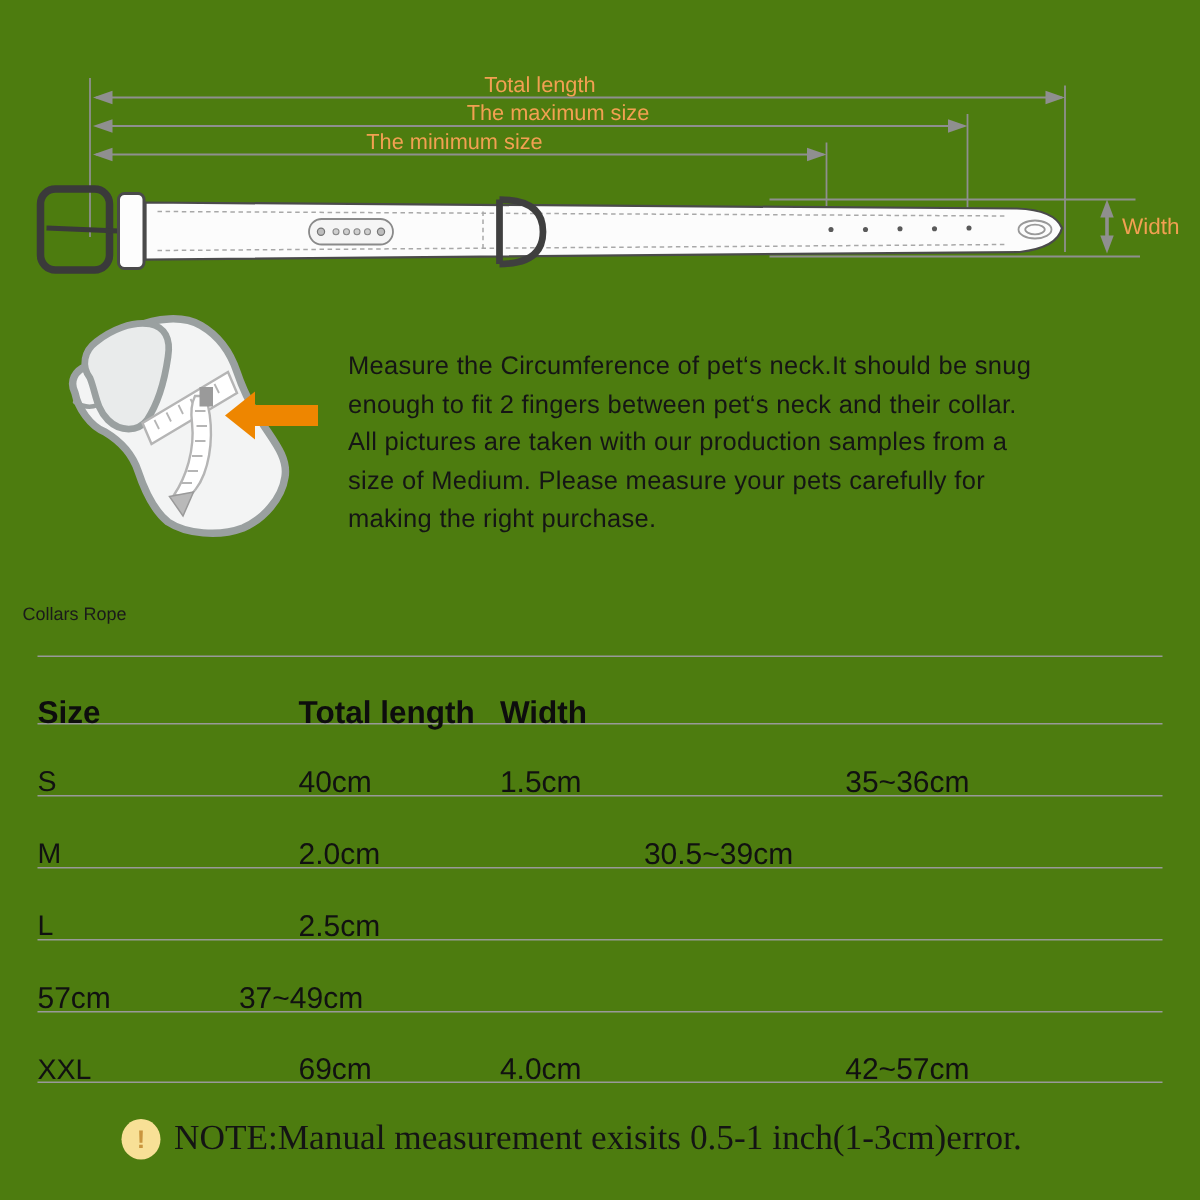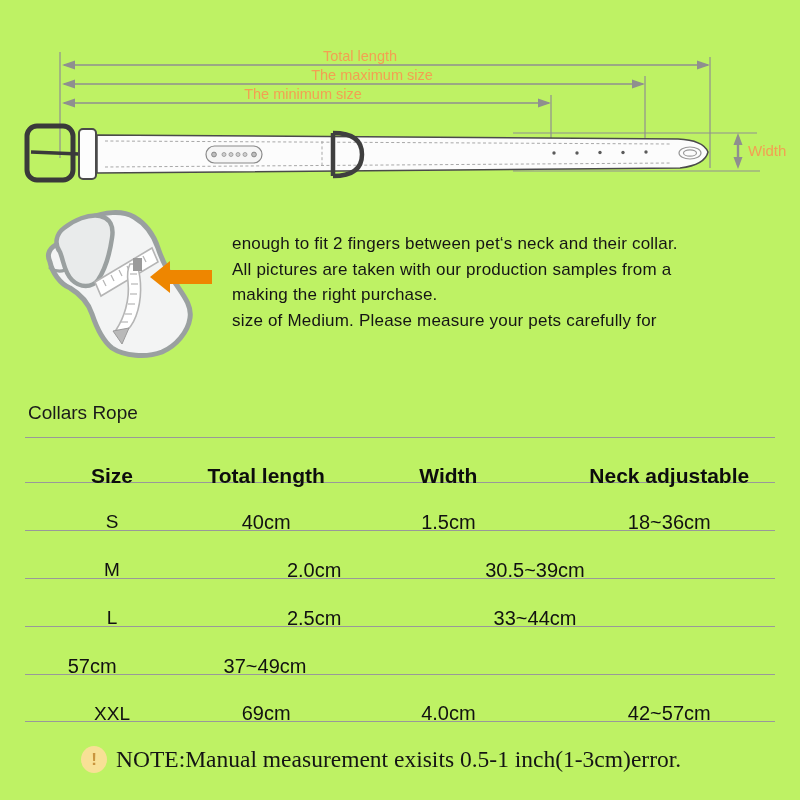--- a/index.html
+++ b/index.html
@@ -1,40 +1,40 @@
 <!DOCTYPE html>
 <html><head>
 <meta charset="utf-8">
 <style>
   * { margin:0; padding:0; box-sizing:border-box; }
   html,body { background:#ffffff; }
   body { font-family:"Liberation Sans", sans-serif; }
-  #page { position:relative; width:800px; height:800px; background:#bef264; overflow:hidden; }
+  #page { position:relative; width:800px; height:800px; background:#4d7c0f; overflow:hidden; }
 
   
   #collar-svg { position:absolute; left:0; top:0; }
   .dim-label { fill:#F2A052; font-family:"Liberation Sans",sans-serif; font-size:14.5px; }
   .width-label { fill:#F2A052; font-family:"Liberation Sans",sans-serif; font-size:15px; }
 
   
   #dog-svg { position:absolute; left:35px; top:208px; }
 
   
   .measure-text {
     position:absolute; left:232px; top:231px; width:545px;
     font-size:17px; line-height:25.6px; color:#151515; letter-spacing:0.2px;
   }
 
   
-  .table-title { position:absolute; left:28px; top:402px; font-size:19px; color:#1a1a1a; }
+  .table-title { position:absolute; left:15px; top:402px; font-size:12px; color:#1a1a1a; }
   .size-table { position:absolute; left:25px; top:437px; width:750px; }
   .t-row { display:flex; align-items:center; border-top:1.6px solid #999; height:48px; }
   .t-row.t-header { height:45px; }
   .t-row.t-last { border-bottom:1.6px solid #999; }
-  .t-cell { text-align:center; font-size:20px; color:#111;margin-top:31px; }
+  .t-cell { text-align:left; font-size:20px; color:#111;margin-top:31px; }
   .t-header .t-cell { font-weight:bold; font-size:21px; color:#0d0d0d; }
   .c1 { width:23.2%; } .c2 { width:17.9%; } .c3 { width:30.7%; } .c4 { width:28.2%; }
   .size-col { font-size:19px; }
 
   
   .note { position:absolute; left:81px; top:746px; display:flex; align-items:center; }
   .note-icon {
     width:26px; height:27px; border-radius:50%; background:#F8E096;
     color:#C9953E; font-weight:bold; font-size:17px; text-align:center; line-height:27px;
     flex:0 0 auto;
@@ -157,50 +157,49 @@
           <line x1="86" y1="114" x2="93" y2="114"></line>
       </g>
       <polygon points="78,123 94,120 87,136" fill="#b9b9b9" stroke="#9a9a9a" stroke-width="1"></polygon>
       <rect x="98" y="50" width="9" height="13" fill="#9a9a9a"></rect>
     </g>
 
     <polygon points="115,69 135,53 135,62 177,62 177,76 135,76 135,85" fill="#EE8600"></polygon>
   </svg>
 
   <div class="measure-text">
+    <div>Measure the Circumference of pet‘s neck.It should be snug</div>
     <div>enough to fit 2 fingers between pet‘s neck and their collar.</div>
     <div>All pictures are taken with our production samples from a</div>
+    <div>size of Medium. Please measure your pets carefully for</div>
     <div>making the right purchase.</div>
-    <div>size of Medium. Please measure your pets carefully for</div>
   </div>
 
   <div class="table-title">Collars Rope</div>
 
   <div class="size-table">
     <div class="t-row t-header">
       <div class="t-cell c1">Size</div>
       <div class="t-cell c2">Total length</div>
       <div class="t-cell c3">Width</div>
-      <div class="t-cell c4">Neck adjustable</div>
     </div>
     <div class="t-row">
       <div class="t-cell c1 size-col">S</div>
       <div class="t-cell c2">40cm</div>
       <div class="t-cell c3">1.5cm</div>
-      <div class="t-cell c4">18~36cm</div>
+      <div class="t-cell c4">35~36cm</div>
     </div>
     <div class="t-row">
       <div class="t-cell c1 size-col">M</div>
       <div class="t-cell c3">2.0cm</div>
       <div class="t-cell c4">30.5~39cm</div>
     </div>
     <div class="t-row">
       <div class="t-cell c1 size-col">L</div>
       <div class="t-cell c3">2.5cm</div>
-      <div class="t-cell c4">33~44cm</div>
     </div>
     <div class="t-row">
       <div class="t-cell c2">57cm</div>
       <div class="t-cell c4">37~49cm</div>
     </div>
     <div class="t-row t-last">
       <div class="t-cell c1 size-col">XXL</div>
       <div class="t-cell c2">69cm</div>
       <div class="t-cell c3">4.0cm</div>
       <div class="t-cell c4">42~57cm</div>

